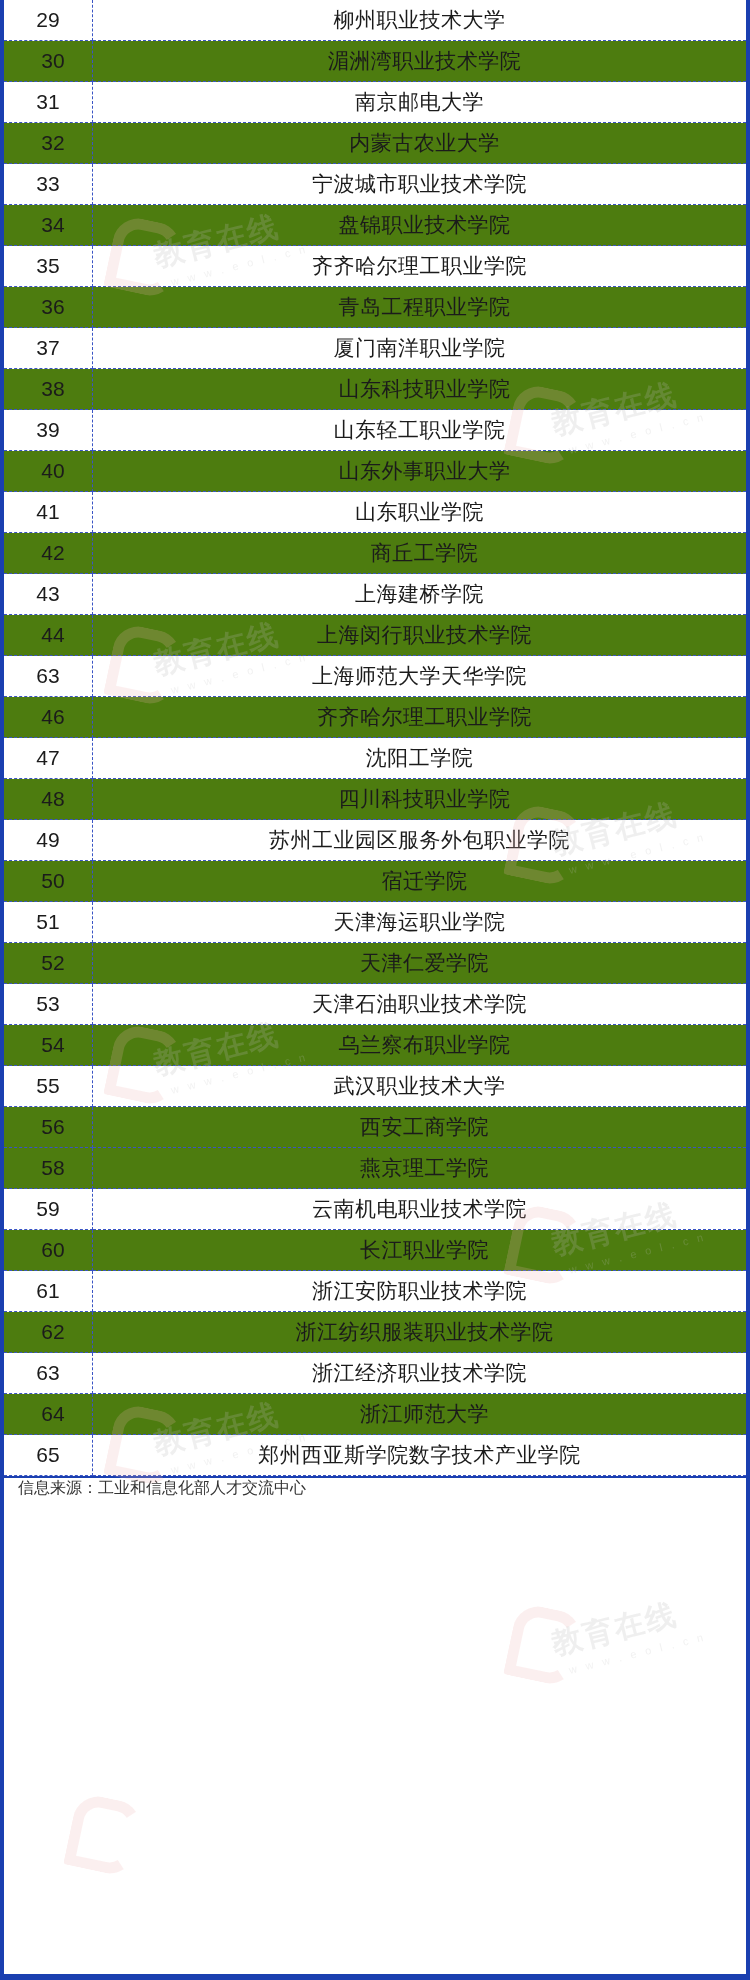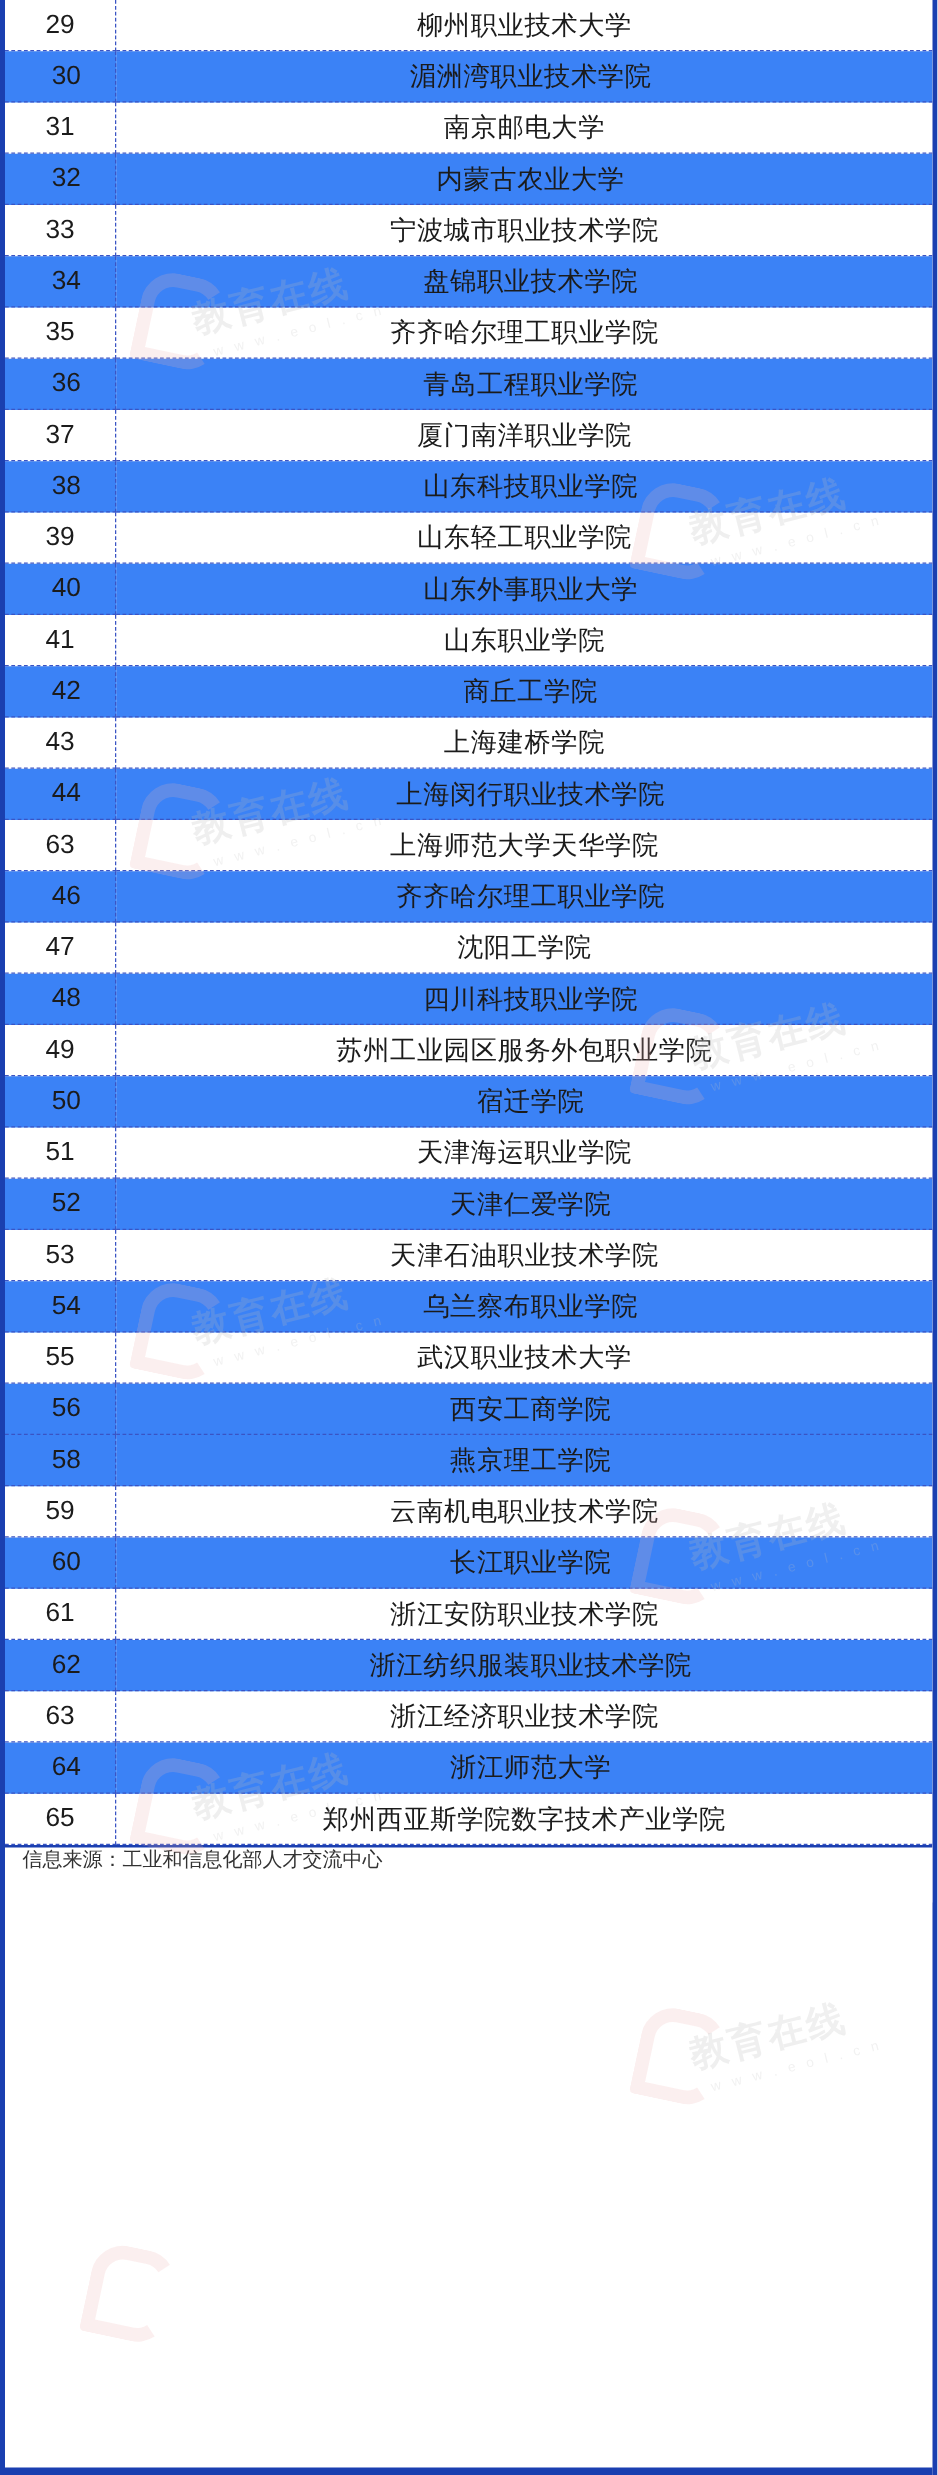--- a/index.html
+++ b/index.html
@@ -77,21 +77,21 @@
   table.rank-table td {
     height: 40px;
     border-bottom: 1px dashed #3a54c4;
     font-size: 21px;
     color: #1b1b1b;
     text-align: center;
     vertical-align: middle;
     padding: 0;
   }
   table.rank-table tr.alt td {
-    background: #3b82f6;
+    background: #4d7c0f;
     padding-left: 10px;
   }
   td.col-rank {
     width: 88px;
     border-right: 1px dashed #3a54c4;
     font-size: 21px;
   }
   td.col-name {
     font-size: 23px;
     letter-spacing: 0.5px;

